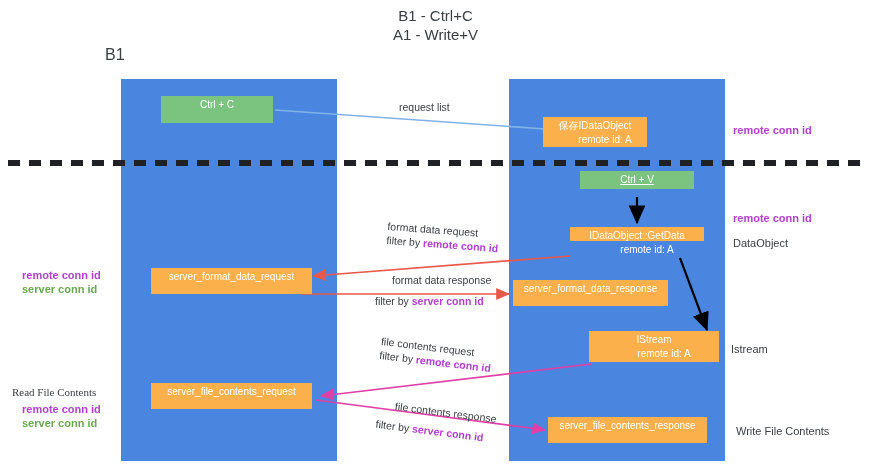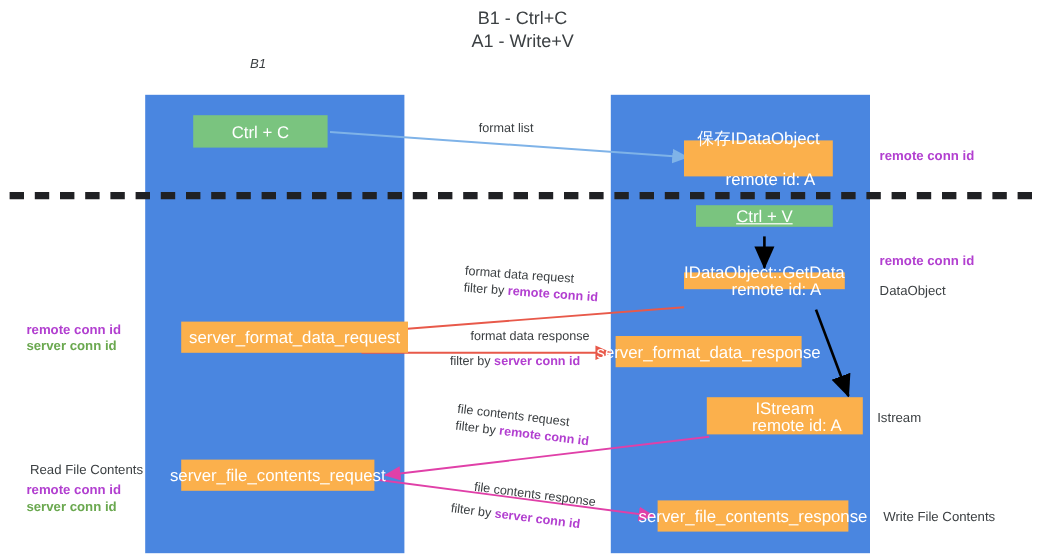--- a/index.html
+++ b/index.html
@@ -30,46 +30,44 @@
     text-align: center;
     font-size: 15px;
     color: #3c4043;
     line-height: 19px;
     white-space: pre-line;
   }
 
   
   .lane-head {
     position: absolute;
-    text-align: center;
-    font-size: 11px;
+    font-size: 16px;
     color: #3c4043;
     line-height: 13px;
     width: 220px;
-    font-style: italic;
   }
   .lane-head .l1 { display:block; }
   .lane-head .l2 { display:block; }
 
   
   .lane {
     position: absolute;
     background: #4a86e0;
   }
 
   
   .node {
     position: absolute;
     box-sizing: border-box;
     display: flex;
     flex-direction: column;
     align-items: center;
-    justify-content: center;
+    justify-content: flex-start;
     color: #ffffff;
-    font-size: 14px;
+    font-size: 10px;
     line-height: 14px;
     text-align: center;
     padding: 2px 4px;
   }
   .node.green { background: #7ac47f; }
   .node.orange { background: #fbb04c; }
   .node .sub { display: block; margin-left: 20px; }
 
   
   .edge-label {
@@ -139,35 +137,35 @@
 
     <line x1="591" y1="364" x2="321" y2="396" stroke="#e040a8" stroke-width="1.6" marker-end="url(#ah-pink)"></line>
 
     <line x1="316" y1="400" x2="545" y2="430" stroke="#e040a8" stroke-width="1.6" marker-end="url(#ah-pink)"></line>
   </svg>
 
   <div class="node green" style="left:161px; top:96px; width:112px; height:27px;">
     <span>Ctrl + C</span>
   </div>
 
-  <div class="node orange" style="left:570px; top:117px; width:124px; height:30px;gap:20px;">
+  <div class="node orange" style="left:543px; top:117px; width:104px; height:30px;">
     <span>保存IDataObject</span>
     <span class="sub">remote id: A</span>
   </div>
 
   <div class="node green" style="left:580px; top:171px; width:114px; height:18px;text-decoration:underline;">
     <span>Ctrl + V</span>
   </div>
 
   <div class="node orange" style="left:570px; top:227px; width:134px; height:14px;">
     <span>IDataObject::GetData</span>
     <span class="sub">remote id: A</span>
   </div>
 
-  <div class="node orange" style="left:151px; top:268px; width:189px; height:26px;">
+  <div class="node orange" style="left:151px; top:268px; width:161px; height:26px;">
     <span>server_format_data_request</span>
   </div>
 
   <div class="node orange" style="left:513px; top:280px; width:155px; height:26px;">
     <span>server_format_data_response</span>
   </div>
 
   <div class="node orange" style="left:589px; top:331px; width:130px; height:31px;">
     <span>IStream</span>
     <span class="sub">remote id: A</span>
@@ -175,21 +173,21 @@
 
   <div class="node orange" style="left:548px; top:417px; width:159px; height:26px;">
     <span>server_file_contents_response</span>
   </div>
 
   <div class="node orange" style="left:151px; top:383px; width:161px; height:26px;">
     <span>server_file_contents_request</span>
   </div>
 
   <div class="edge-label" style="left:399px; top:100px;">
-    <span>format list</span>
+    <span>request list</span>
   </div>
 
   <div class="edge-label" style="left:388px; top:219px; transform: rotate(4.2deg); transform-origin: left top;">
     <div>format data request</div>
     <div><span>filter by </span><span class="hl-remote">remote conn id</span></div>
   </div>
 
   <div class="edge-label" style="left:392px; top:273px;">
     <div>format data response</div>
     <div style="margin-top:7px; margin-left:-17px;"><span>filter by </span><span class="hl-server">server conn id</span></div>
@@ -213,20 +211,20 @@
 
   <div class="side plain" style="left:731px; top:342px;">Istream</div>
 
   <div class="side plain" style="left:736px; top:424px;">Write File Contents</div>
 
   <div class="side left-al" style="left:22px; top:268px;">
     <span class="purple">remote conn id</span>
     <span class="green">server conn id</span>
   </div>
 
-  <div class="side plain left-al" style="left:25px; top:385px;">Read File Contents</div>
+  <div class="side plain left-al" style="left:12px; top:385px;font-family:Liberation Serif, serif;">Read File Contents</div>
 
   <div class="side left-al" style="left:22px; top:402px;">
     <span class="purple">remote conn id</span>
     <span class="green">server conn id</span>
   </div>
 
 </div>
 
 </body></html>

